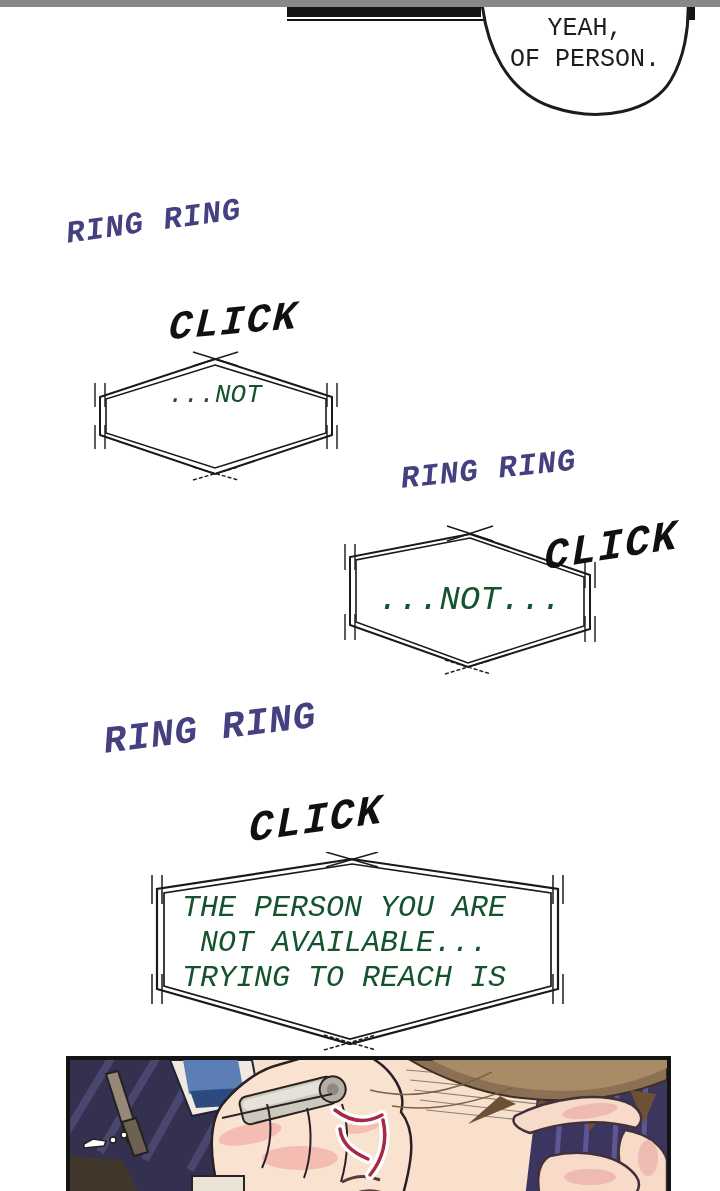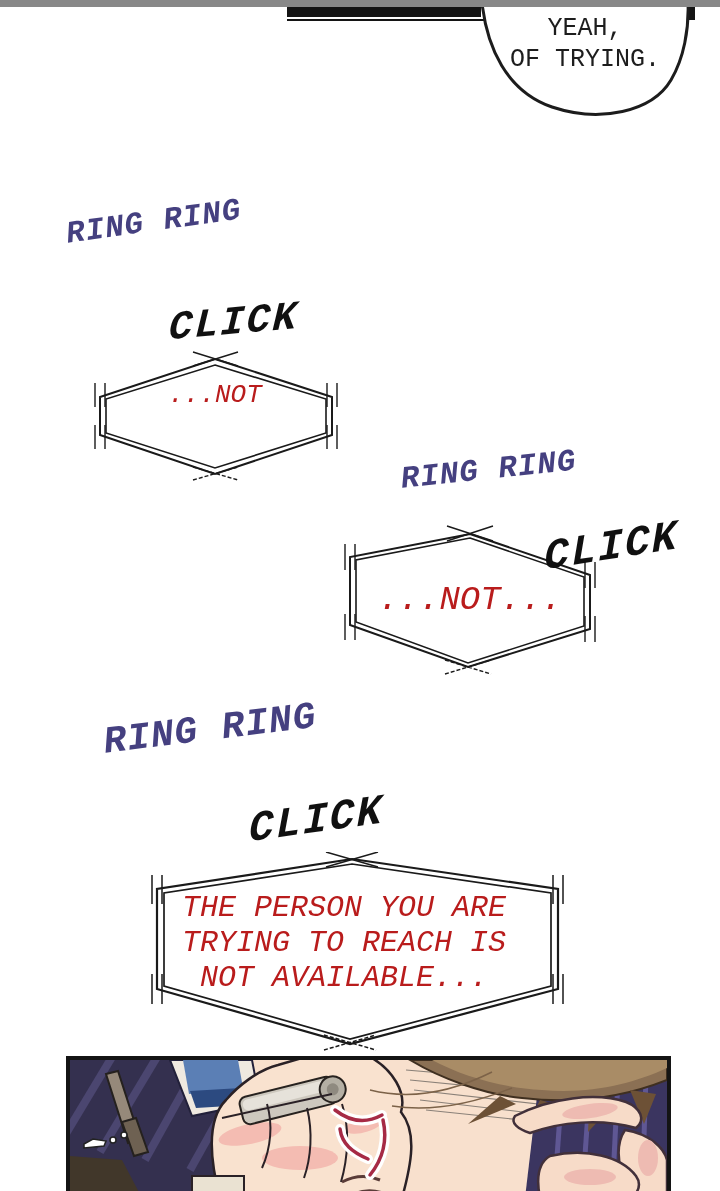--- a/index.html
+++ b/index.html
@@ -30,21 +30,21 @@
   }
   .ring1{left:64px;top:210px;font-size:31px;transform:rotate(-8deg);}
   .ring2{left:399px;top:455px;font-size:31px;transform:rotate(-6deg);}
   .ring3{left:101px;top:714px;font-size:38px;transform:rotate(-7deg);}
   .click1{left:170px;top:299px;font-size:40px;transform:rotate(-5deg) skewX(-8deg);}
   .click2{left:544px;top:527px;font-size:42px;transform:rotate(-9deg) skewX(-8deg);}
   .click3{left:249px;top:799px;font-size:42px;transform:rotate(-8deg) skewX(-8deg);}
   
   .hex-svg{stroke:#1a1a1a;fill:none;}
   .hex-text{
-    font-style:italic;text-align:center;color:#b91c1c;
+    font-style:italic;text-align:center;color:#14532d;
   }
   .hex1-text{left:95px;top:370px;width:240px;font-size:26px;line-height:37px;}
   .hex2-text{left:370px;top:577px;width:200px;font-size:34px;line-height:32px;}
   .hex3-text{left:160px;top:884px;width:368px;font-size:30px;line-height:35px;}
   
   .panel{
     left:66px;top:1049px;width:605px;height:142px;
     border:4px solid #141414;border-bottom:none;box-sizing:border-box;
     background:#f8e0cd;overflow:hidden;
   }
@@ -56,21 +56,21 @@
 
   <div class="abs topbar"></div>
   <div class="abs topline"></div>
   <div class="abs toptab"></div>
 
   <svg class="abs bubble-svg" viewBox="0 0 232 120">
     <path d="M14,-4 C19,40 38,84 84,100 C132,116 184,105 203,73 C216,51 221,22 220,-4" fill="#ffffff" stroke="#1c1c1c" stroke-width="3"></path>
   </svg>
   <div class="abs bubble-text">
     <div>YEAH,</div>
-    <div>OF TRYING.</div>
+    <div>OF PERSON.</div>
   </div>
 
   <div class="abs sfx-ring ring1">RING RING</div>
   <div class="abs sfx-click click1">CLICK</div>
 
   <svg class="abs hex-svg" style="left:78px;top:340px;" width="280" height="140" viewBox="0 0 280 140">
     <polygon points="137,12 254,50 254,88 137,127 22,88 22,50" stroke-width="2" fill="#ffffff"></polygon>
     <polygon points="137,15 248,51 248,87 137,124 28,51 28,51" fill="none" stroke-width="0"></polygon>
     <polygon points="137,18 248,52 248,86 137,121 28,86 28,52" stroke-width="1.6" fill="none"></polygon>
     <g stroke-width="1.4">
@@ -109,22 +109,22 @@
     <polygon points="212,12 411,41 411,134 210,187 24,134 24,41" stroke-width="1.7" fill="none"></polygon>
     <g stroke-width="1.5">
       <path d="M12,23 V52 M22,23 V52 M12,122 V152 M22,122 V152"></path>
       <path d="M413,23 V52 M423,23 V52 M413,122 V152 M423,122 V152"></path>
       <path d="M186,15 L238,0 M186,0 L238,15"></path>
       <path d="M184,198 L236,183 M184,183 L236,198" stroke-dasharray="4 2"></path>
     </g>
   </svg>
   <div class="abs hex-text hex3-text">
     <div>THE PERSON YOU ARE</div>
+    <div>NOT AVAILABLE...</div>
     <div>TRYING TO REACH IS</div>
-    <div>NOT AVAILABLE...</div>
   </div>
 
   <div class="abs panel">
     <svg width="597" height="138" viewBox="0 0 597 138" preserveAspectRatio="none">
 
       <rect x="0" y="0" width="597" height="138" fill="#f8e0cd"></rect>
 
       <polygon points="0,0 160,0 225,138 0,138" fill="#34304f"></polygon>
       <g stroke="#4b4670" stroke-width="8">
         <path d="M45,-8 L-15,92"></path>

